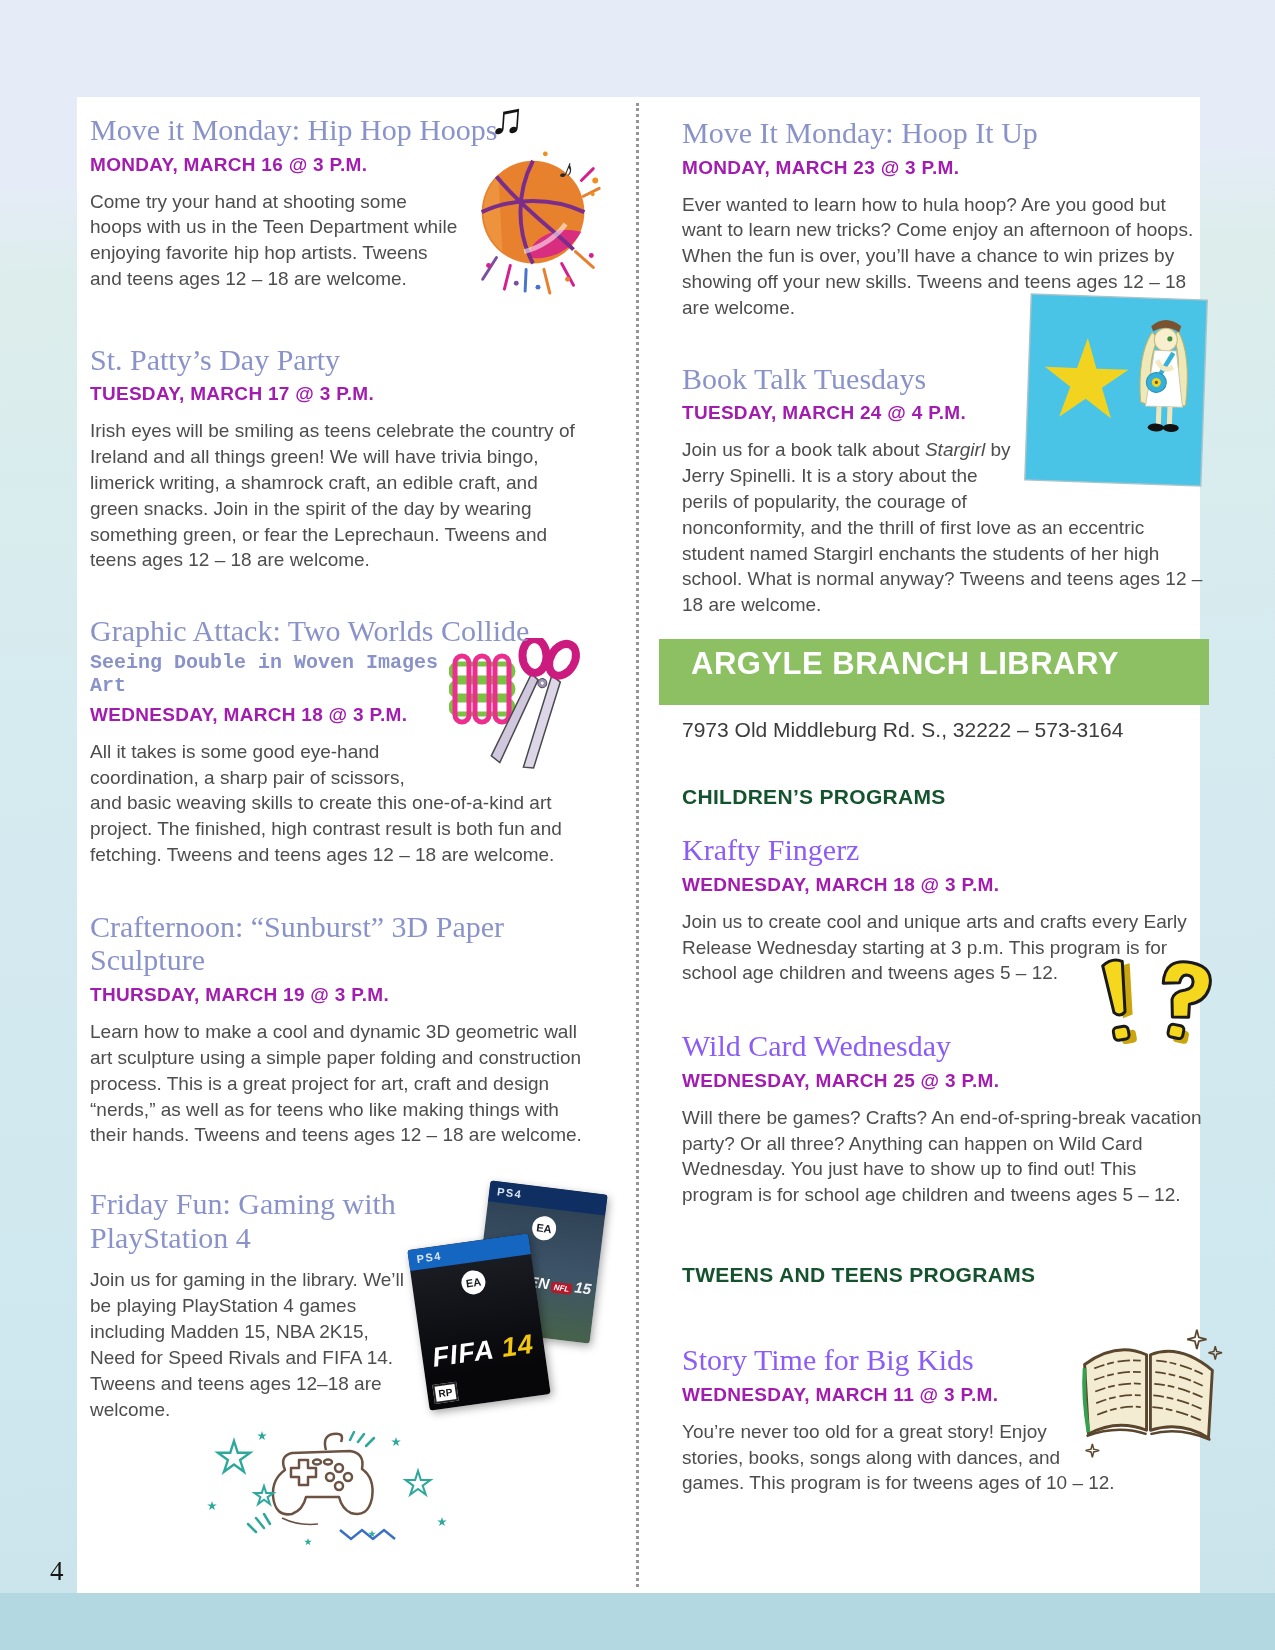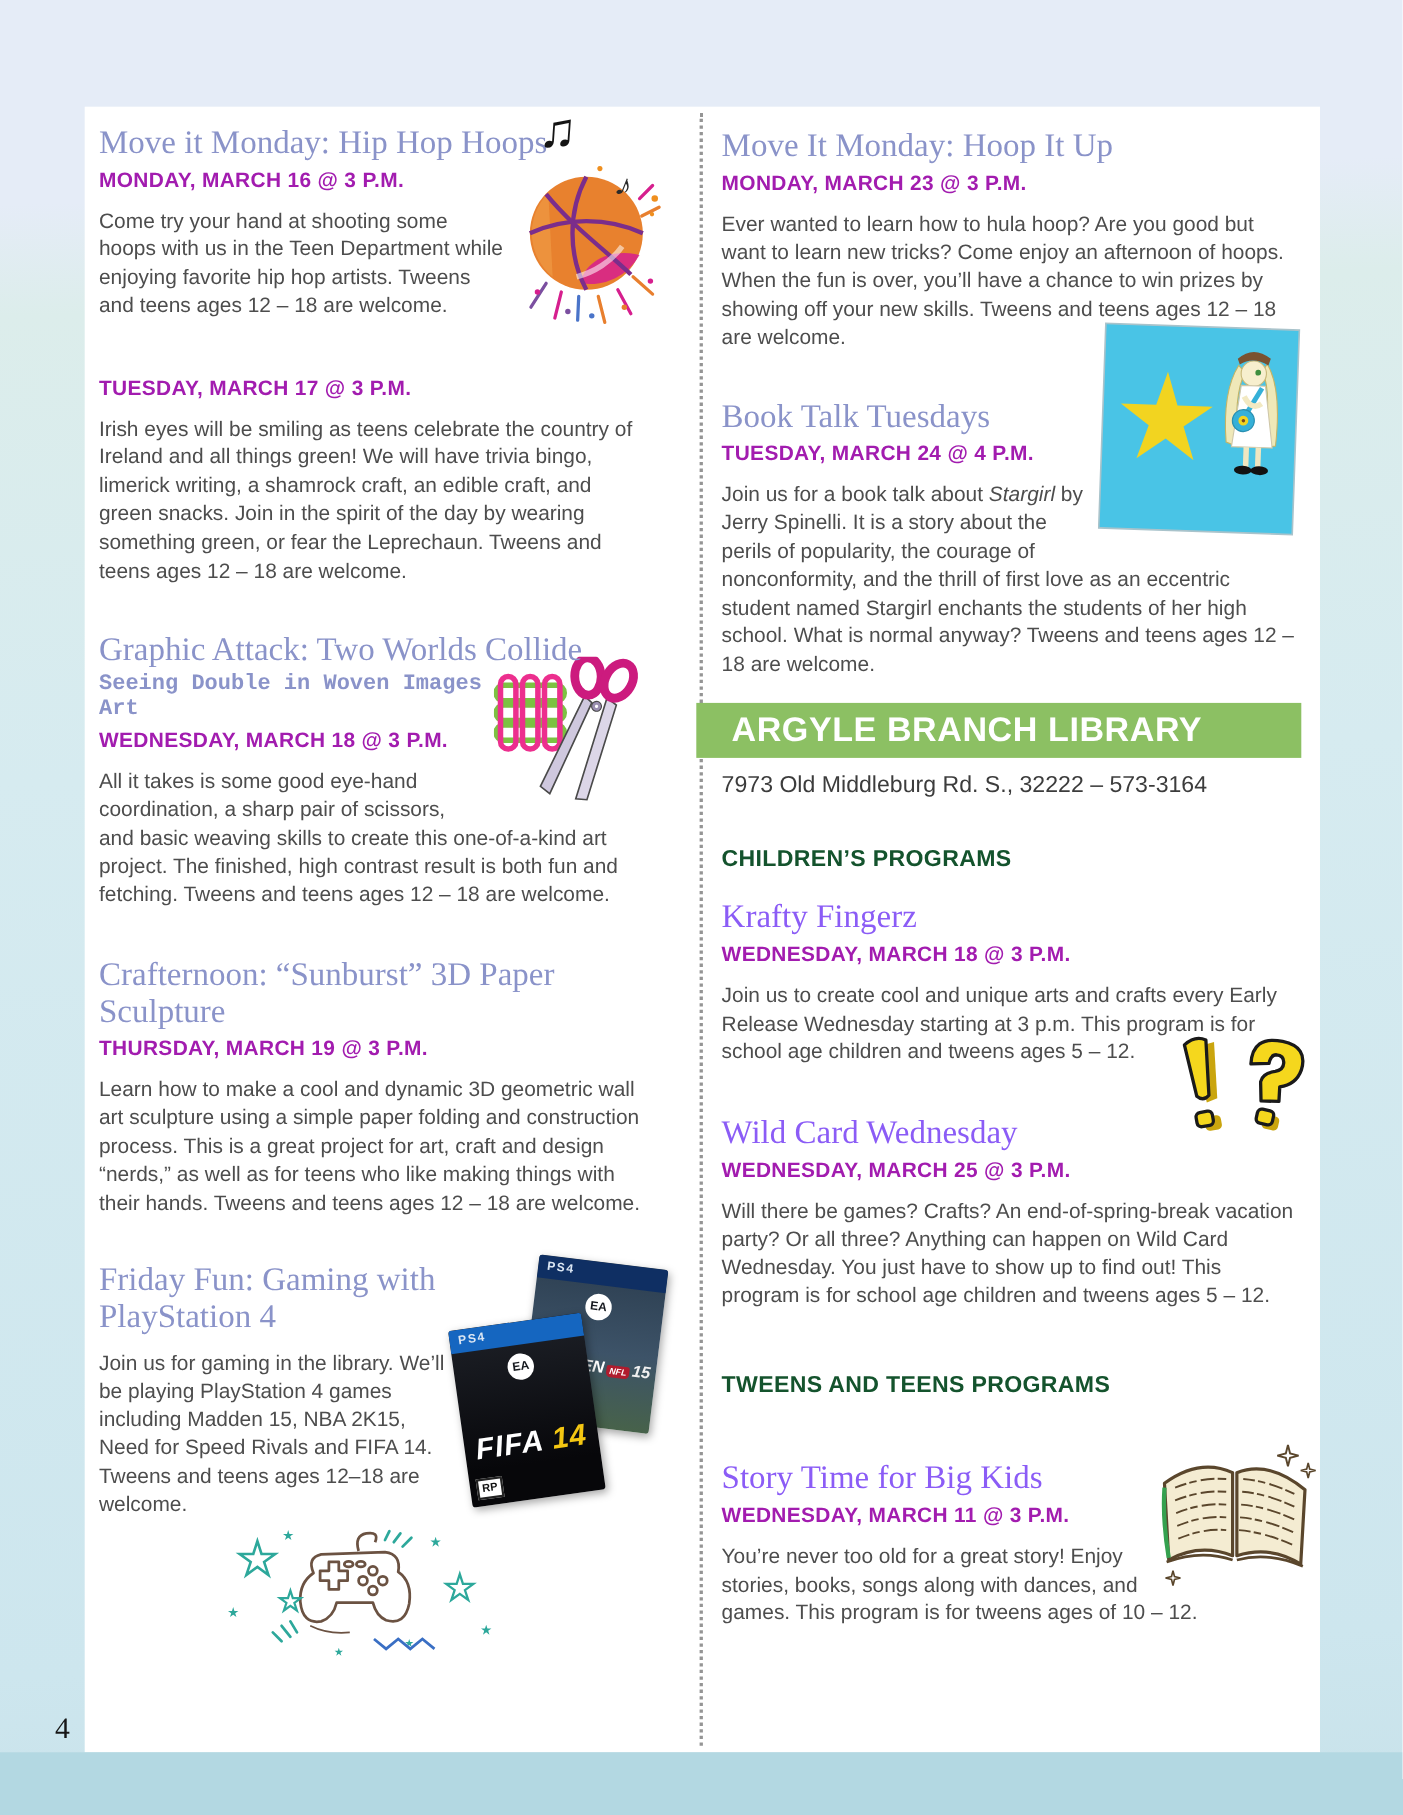--- a/index.html
+++ b/index.html
@@ -6,33 +6,33 @@
   body{
     width:1275px;height:1650px;position:relative;overflow:hidden;
     background:linear-gradient(178deg,#e5ecf7 0%,#e5ecf7 11%,#dcedeb 17%,#d6ebf0 42%,#cde6ee 90%,#c8e2ea 100%);
     font-family:"Liberation Sans",sans-serif;
   }
   .bottom-band{position:absolute;left:0;top:1593px;width:100%;height:57px;background:#b3d8e2;}
   .page{position:absolute;left:77px;top:97px;width:1123px;height:1496px;background:#ffffff;}
   .page-number{position:absolute;left:50px;top:1556px;font-family:"Liberation Serif",serif;font-size:27px;color:#161616;}
   .col{position:absolute;top:0;padding-top:16px;}
   .col-left{left:13px;width:495px;}
-  .col-right{left:579px;width:527px;}
+  .col-right{left:605px;width:527px;}
   .divider{position:absolute;left:559px;top:6px;height:1484px;border-left:3px dotted #959595;}
   .evt{position:relative;}
   .evt::after{content:"";display:block;clear:both;}
   .t{font-family:"Liberation Serif",serif;font-weight:400;font-size:30px;line-height:1.12;margin:0;color:#8a93c9;}
   .t.green{color:#8b5cf6;}
   .sub{font-weight:700;font-size:20px;color:#8a93c9;margin:3px 0 0;font-family:Liberation Mono, monospace;}
   .date{font-weight:700;font-size:19px;color:#a21caf;letter-spacing:.3px;margin:7px 0 0;}
   .body{font-size:19px;line-height:1.36;color:#4d4d4d;margin:13px 0 0;}
   .body .ital{font-style:italic;}
   .prog-header{font-weight:700;font-size:21px;color:#14532d;letter-spacing:.3px;}
   .banner{background:#8cc063;color:#fff;font-weight:700;font-size:31px;letter-spacing:.5px;
-    height:50px;line-height:50px;margin:21px 16px 0 -23px;width:550px;box-sizing:border-box;padding-left:32px;}
+    height:66px;line-height:50px;margin:21px 16px 0 -23px;width:550px;box-sizing:border-box;padding-left:32px;}
   .address{font-size:21px;color:#3c3c3c;margin-top:13px;}
   .mt-s2{margin-top:44px;}.mt-s3{margin-top:41px;}.mt-s4{margin-top:42px;}.mt-s5{margin-top:39px;}
   .mt-r1{margin-top:3px;}.mt-r2{margin-top:41px;}
   .mt-children{margin-top:43px;}.mt-krafty{margin-top:24px;}.mt-wild{margin-top:43px;}
   .mt-tweens{margin-top:55px;}.mt-story{margin-top:56px;}
   .fl{float:right;}
   .fl-ball{width:135px;height:158px;margin:-6px -18px 0 8px;}
   .fl-craft{width:150px;height:150px;margin:-10px -14px 0 8px;}
   .fl-covers{width:185px;height:235px;margin:0 -18px 0 6px;position:relative;}
   .fl-stargirl{width:185px;height:205px;margin:-73px 0 6px 12px;}
@@ -103,20 +103,21 @@
             <path d="M28 36 C52 66 88 92 106 110"></path>
           </g>
           <path d="M98 84 C88 98 72 108 56 112" fill="none" stroke="#ffffff" stroke-width="5" opacity=".55"></path>
         </svg>
       </div>
       <div class="date">MONDAY, MARCH 16 @ 3 P.M.</div>
       <p class="body">Come try your hand at shooting some hoops with us in the Teen Department while enjoying favorite hip hop artists. Tweens and teens ages 12 – 18 are welcome.</p>
     </section>
 
     <section class="evt mt-s2">
+      <h2 class="t">St. Patty’s Day Party</h2>
       <div class="date">TUESDAY, MARCH 17 @ 3 P.M.</div>
       <p class="body">Irish eyes will be smiling as teens celebrate the country of Ireland and all things green! We will have trivia bingo, limerick writing, a shamrock craft, an edible craft, and green snacks. Join in the spirit of the day by wearing something green, or fear the Leprechaun. Tweens and teens ages 12 – 18 are welcome.</p>
     </section>
 
     <section class="evt mt-s3">
       <h2 class="t">Graphic Attack: Two Worlds Collide</h2>
       <div class="fl fl-craft">
         <svg width="150" height="150" viewBox="0 0 150 150">
           <g fill="none">
             <g stroke="#7cc242" stroke-width="5">

